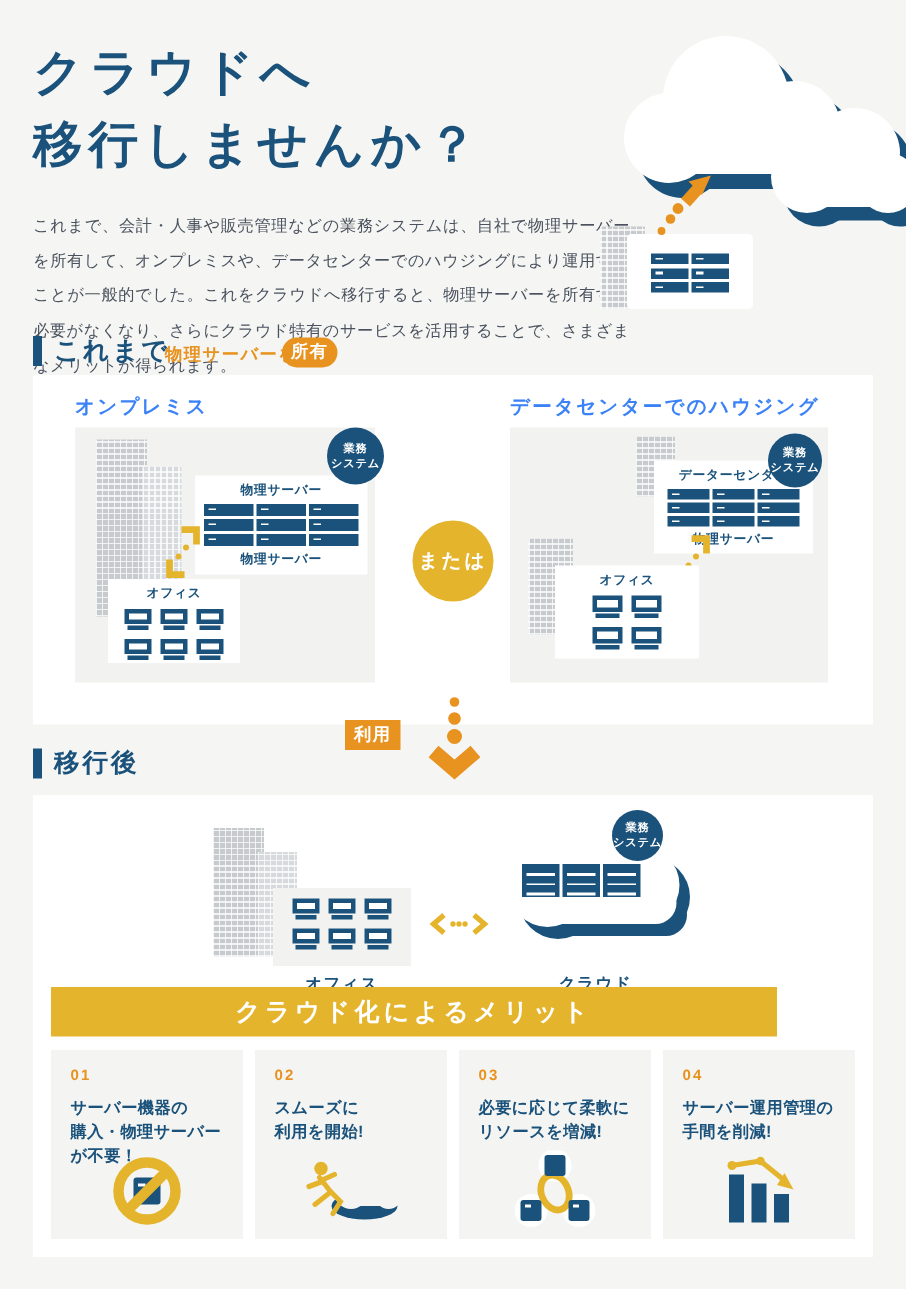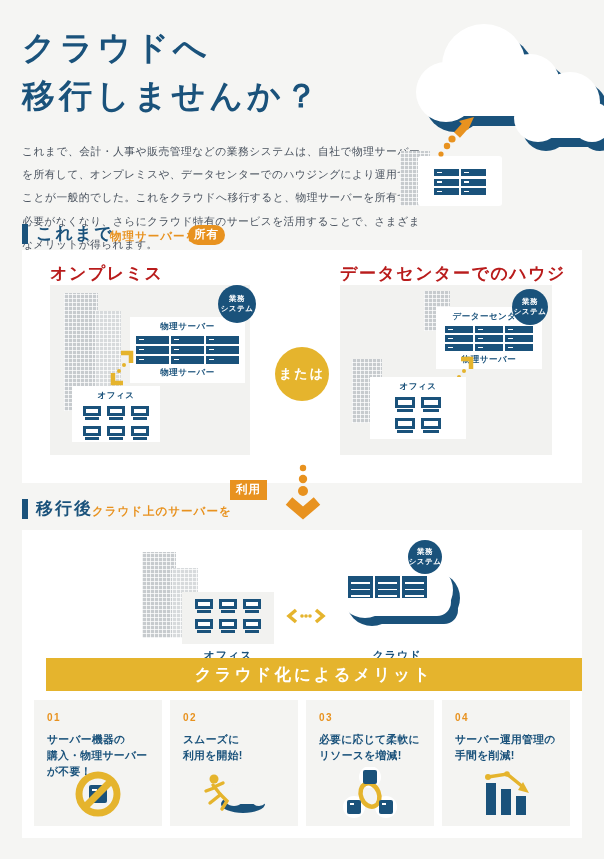--- a/index.html
+++ b/index.html
@@ -38,21 +38,21 @@
   .sec-h   { color:#1A527B; font-size:17px; font-weight:bold; letter-spacing:2px; }
   .sec-sub { color:#E8921F; font-size:11.5px; font-weight:bold; letter-spacing:1px; }
   .sec-badge { background:#E8921F; color:#fff; font-size:11.5px; font-weight:bold;
                letter-spacing:1px; padding:2px 6px 3px; }
 
   
   .card { position:absolute; background:#fff; }
   #card1 { left:22px; top:250px; width:560px; height:233px; }
   #card2 { left:22px; top:530px; width:560px; height:308px; }
   .panel { position:absolute; background:#F2F2F0; }
-  .panel-title { position:absolute; color:#b91c1c; font-size:17px; font-weight:bold;
+  .panel-title { position:absolute; color:#3b82f6; font-size:13px; font-weight:bold;
                  letter-spacing:1.5px; }
 
   .srv-box { position:absolute; background:#fff; text-align:center; }
   .srv-title, .srv-sub { color:#1A527B; font-size:8.5px; font-weight:bold; letter-spacing:.5px; }
   .srv-title { padding-top:4px; }
   .srv-sub   { padding-top:3px; }
   .rack { display:grid; justify-content:center; gap:2px; margin-top:3px; }
   .rack.r3 { grid-template-columns:repeat(3,33px); grid-auto-rows:8px; }
   .rack.r3s{ grid-template-columns:repeat(3,28px); grid-auto-rows:7px; }
   .ru { position:relative; background:#1A527B; }
@@ -80,23 +80,23 @@
   
   .tower-row { position:absolute; display:flex; gap:2px; }
   .tower { position:relative; width:25px; height:22px; background:#1A527B; }
   .tower i { display:block; height:1.5px; background:#fff; margin:0 3px; }
   .tower i:first-child { margin-top:6px; }
   .tower i + i { margin-top:5px; }
   .diagram-label { position:absolute; color:#1A527B; font-size:11px; font-weight:bold;
                    letter-spacing:1px; text-align:center; }
 
   
-  .banner { position:absolute; left:12px; top:128px; width:536px; height:33px;
+  .banner { position:absolute; left:12px; top:128px; width:484px; height:33px;
             background:#E5B42D; color:#fff; font-size:16.5px; font-weight:bold; letter-spacing:3px;
-            display:flex; align-items:center; justify-content:center;margin-left:12px; }
+            display:flex; align-items:center; justify-content:center; }
   .merit-row { position:absolute; left:12px; top:170px; width:536px; display:flex; gap:8px; }
   .merit-card { position:relative; width:128px; height:126px; background:#F4F4F2; }
   .m-num { margin:12px 0 0 13px; color:#E8921F; font-size:10px; font-weight:bold; letter-spacing:1.5px; }
   .m-text { margin:8px 12px 0 13px; color:#1A527B; font-size:10.8px; font-weight:bold;
             line-height:1.5; letter-spacing:.3px; }
   .m-text span { display:block; }
   .m-icon { position:absolute; left:0; right:0; bottom:6px; height:52px;
             display:flex; align-items:center; justify-content:center; }
 </style>
 </head>
@@ -251,21 +251,20 @@
 
   <svg class="abs" style="left:284px;top:463px;z-index:3;" width="38" height="58" viewBox="0 0 38 58">
     <circle cx="19" cy="5" r="3.2" fill="#E8921F"></circle>
     <circle cx="19" cy="16" r="4.2" fill="#E8921F"></circle>
     <circle cx="19" cy="28" r="5" fill="#E8921F"></circle>
     <polyline points="5,38 19,50 33,38" stroke="#E8921F" stroke-width="10" fill="none"></polyline>
   </svg>
 
   <div class="abs sec-bar" style="left:22px;top:499px;"></div>
   <h2 class="abs sec-h" style="left:36px;top:497px;">移行後</h2>
-  <span class="abs sec-sub" style="left:92px;top:504px;">クラウド上のサーバーを</span>
   <span class="abs sec-badge" style="left:230px;top:480px;">利用</span>
 
   <section class="card" id="card2">
 
     <div class="bld" style="left:120px;top:22px;width:34px;height:86px;"></div>
     <div class="bld lite" style="left:150px;top:38px;width:26px;height:70px;"></div>
     <div class="office-box gray" style="left:160px;top:62px;width:92px;height:52px;">
       <div class="pc-grid c3" style="margin-top:7px;">
         <div class="pc"></div>
           <div class="pc"></div>

